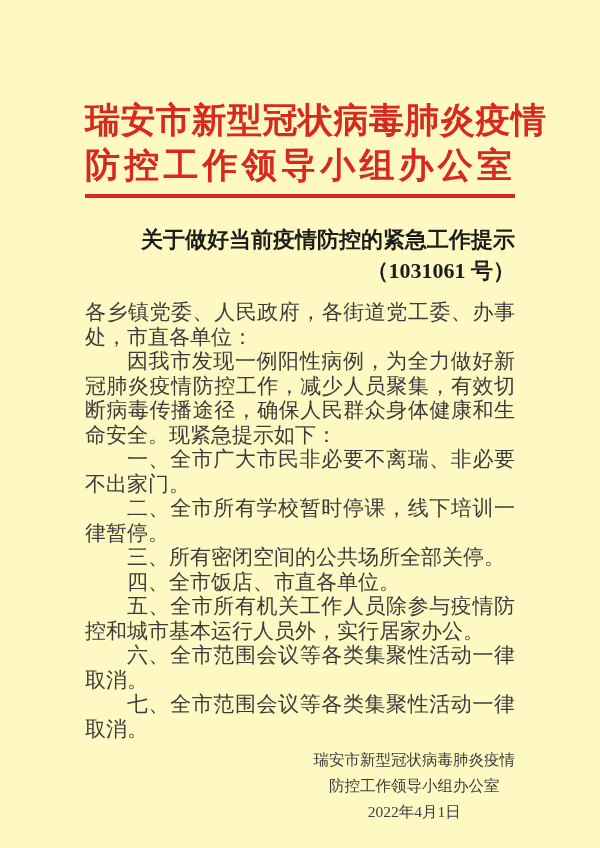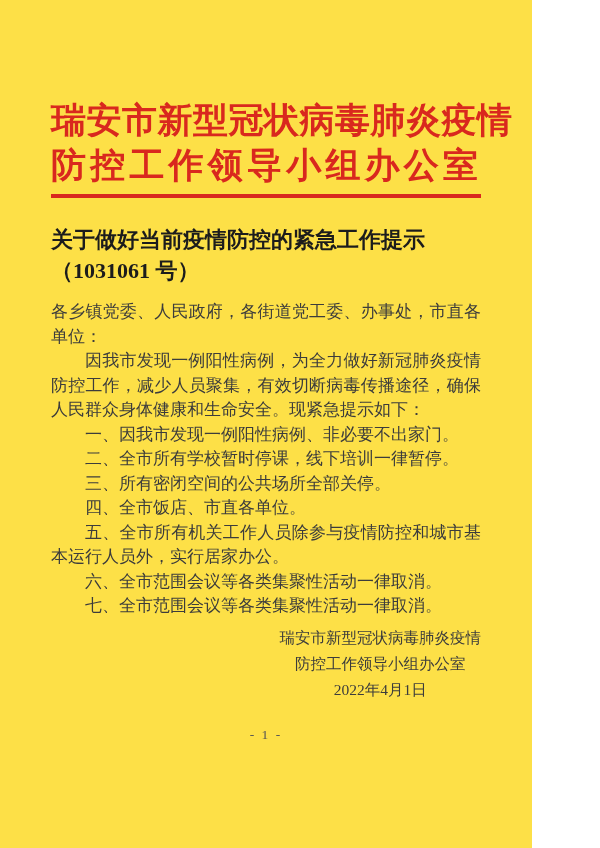--- a/index.html
+++ b/index.html
@@ -4,23 +4,23 @@
 <style>
   * { margin: 0; padding: 0; box-sizing: border-box; }
   html, body { background: #ffffff; }
   body {
     width: 600px;
     height: 848px;
     font-family: "Liberation Serif", "DejaVu Serif", serif;
     overflow: hidden;
   }
   .page {
-    width: 532px;
+    width: 600px;
     height: 848px;
-    background: #fde047;
+    background: #fef9c3;
     position: relative;
   }
   .content {
     width: 430px;
     margin: 0 auto;
     padding-top: 98px;
   }
   
   .letterhead {
     color: #d9281e;
@@ -39,30 +39,30 @@
   .letterhead .lh-line2 { letter-spacing: 3px; }
   .letterhead-rule {
     width: 430px;
     height: 4px;
     background: #d9281e;
     margin-top: 6px;
   }
   
   .doc-title {
     margin-top: 26px;
-    text-align: left;
+    text-align: right;
     font-weight: bold;
     color: #1c1c1c;
     font-size: 22px;
     line-height: 31px;
   }
   
   .body-text {
     margin-top: 14px;
-    font-size: 17px;
+    font-size: 21px;
     line-height: 24.5px;
     color: #3c3c3c;
     text-align: justify;
   }
   .body-text p.indent { text-indent: 2em; }
   
   .signature {
     margin-top: 6px;
     display: flex;
     flex-direction: column;
@@ -97,21 +97,21 @@
     <div class="letterhead-rule"></div>
 
     <div class="doc-title">
       <div>关于做好当前疫情防控的紧急工作提示</div>
       <div>（1031061 号）</div>
     </div>
 
     <div class="body-text">
       <p>各乡镇党委、人民政府，各街道党工委、办事处，市直各单位：</p>
       <p class="indent">因我市发现一例阳性病例，为全力做好新冠肺炎疫情防控工作，减少人员聚集，有效切断病毒传播途径，确保人民群众身体健康和生命安全。现紧急提示如下：</p>
-      <p class="indent">一、因我市发现一例阳性病例、非必要不出家门。</p>
+      <p class="indent">一、全市广大市民非必要不离瑞、非必要不出家门。</p>
       <p class="indent">二、全市所有学校暂时停课，线下培训一律暂停。</p>
       <p class="indent">三、所有密闭空间的公共场所全部关停。</p>
       <p class="indent">四、全市饭店、市直各单位。</p>
       <p class="indent">五、全市所有机关工作人员除参与疫情防控和城市基本运行人员外，实行居家办公。</p>
       <p class="indent">六、全市范围会议等各类集聚性活动一律取消。</p>
       <p class="indent">七、全市范围会议等各类集聚性活动一律取消。</p>
     </div>
 
     <div class="signature">
       <div>瑞安市新型冠状病毒肺炎疫情</div>

